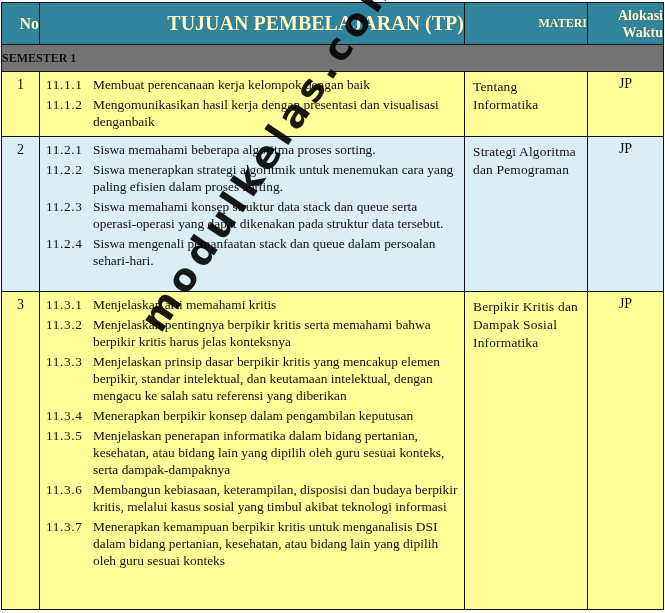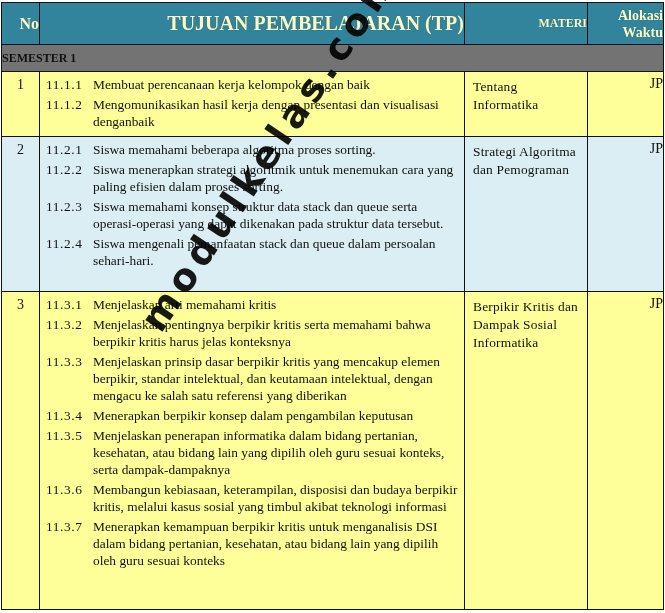--- a/index.html
+++ b/index.html
@@ -33,21 +33,21 @@
     font-weight: bold;
     font-size: 12px;
     height: 26px;
     vertical-align: middle;
   }
   .yellow td { background: #ffff99; }
   .blue td { background: #daeef3; }
   .no-cell { text-align: center; font-size: 14px; padding-top: 5px !important; }
   .tp-cell { padding: 4px 6px 5px 6px !important; }
   .mat-cell { padding: 6px 8px 0 8px !important; line-height: 18px; letter-spacing: 0.2px; }
-  .alok-cell { text-align: right; padding-top: 4px !important; font-size: 14px; }
+  .alok-cell { text-align: center; padding-top: 4px !important; font-size: 14px; }
   .tp-item { display: flex; line-height: 17px; margin-bottom: 3px; justify-content: space-between; }
   .tp-item:last-child { margin-bottom: 0; }
   .tp-code { width: 47px; flex: 0 0 47px; letter-spacing: 0.6px; }
   .tp-text { flex: 1; }
   .watermark {
     position: absolute;
     left: 150px; top: 305px;
     font-family: "DejaVu Sans", sans-serif;
     font-weight: bold;
     font-size: 38px;

